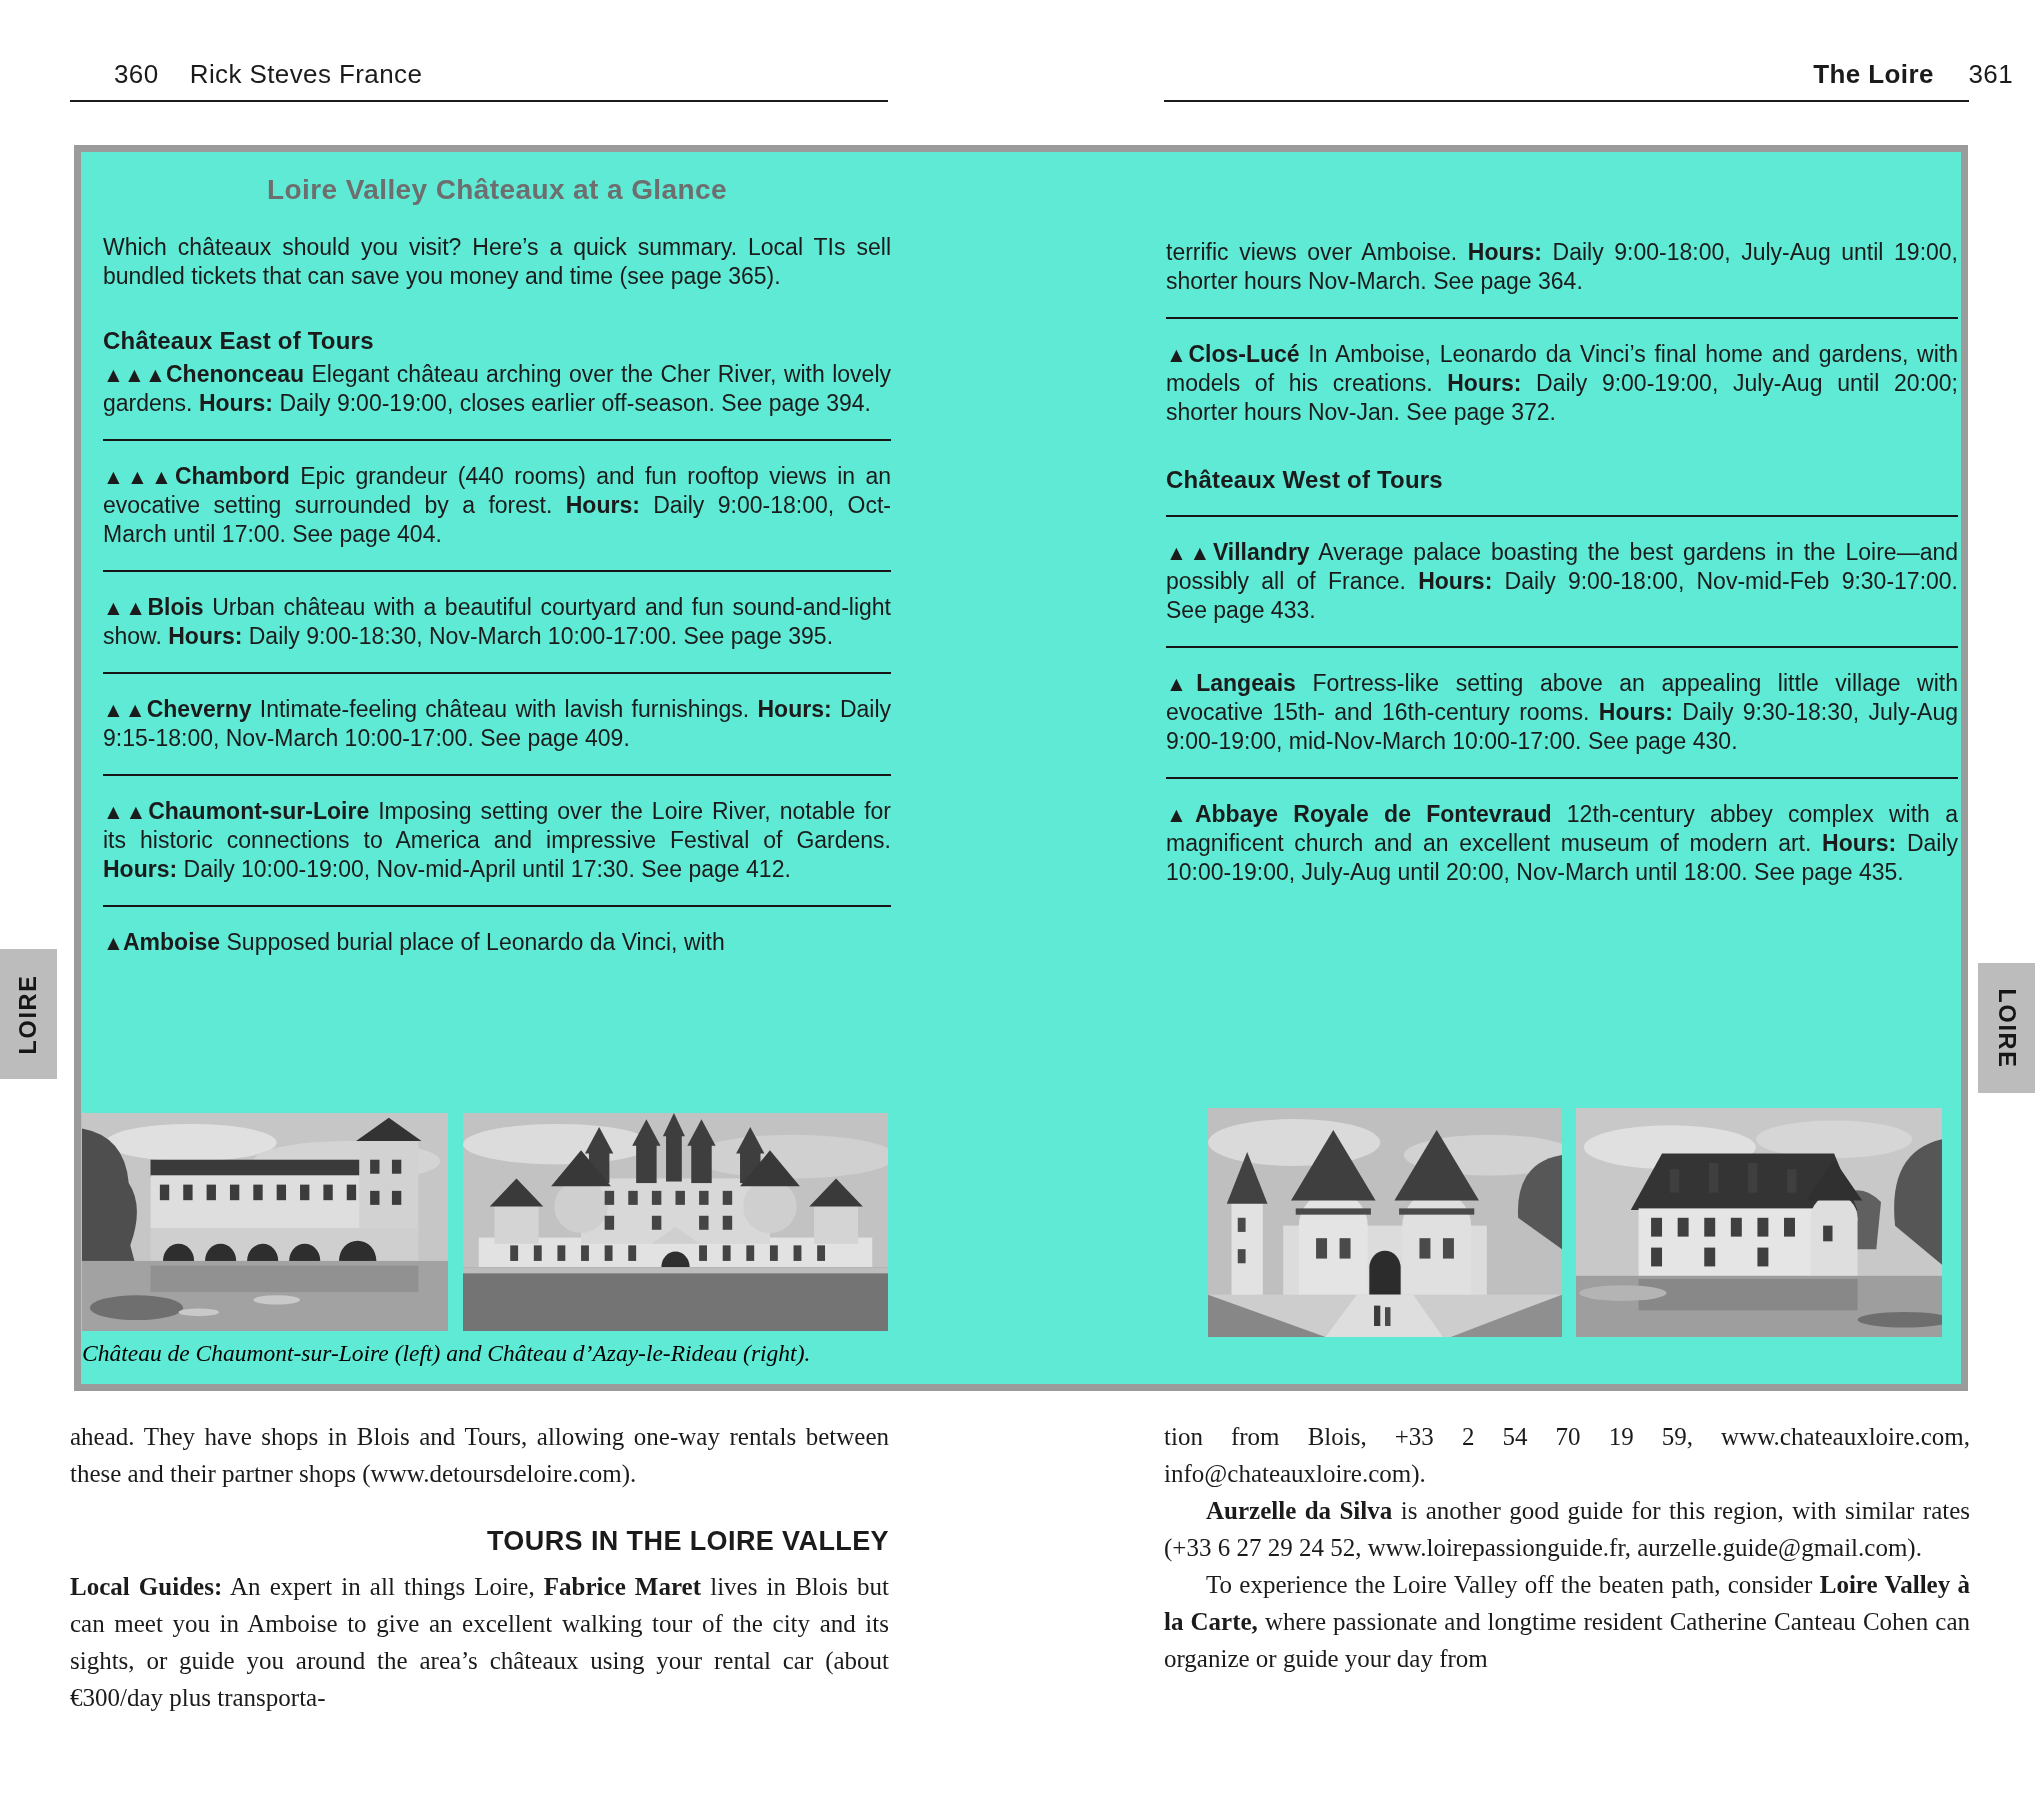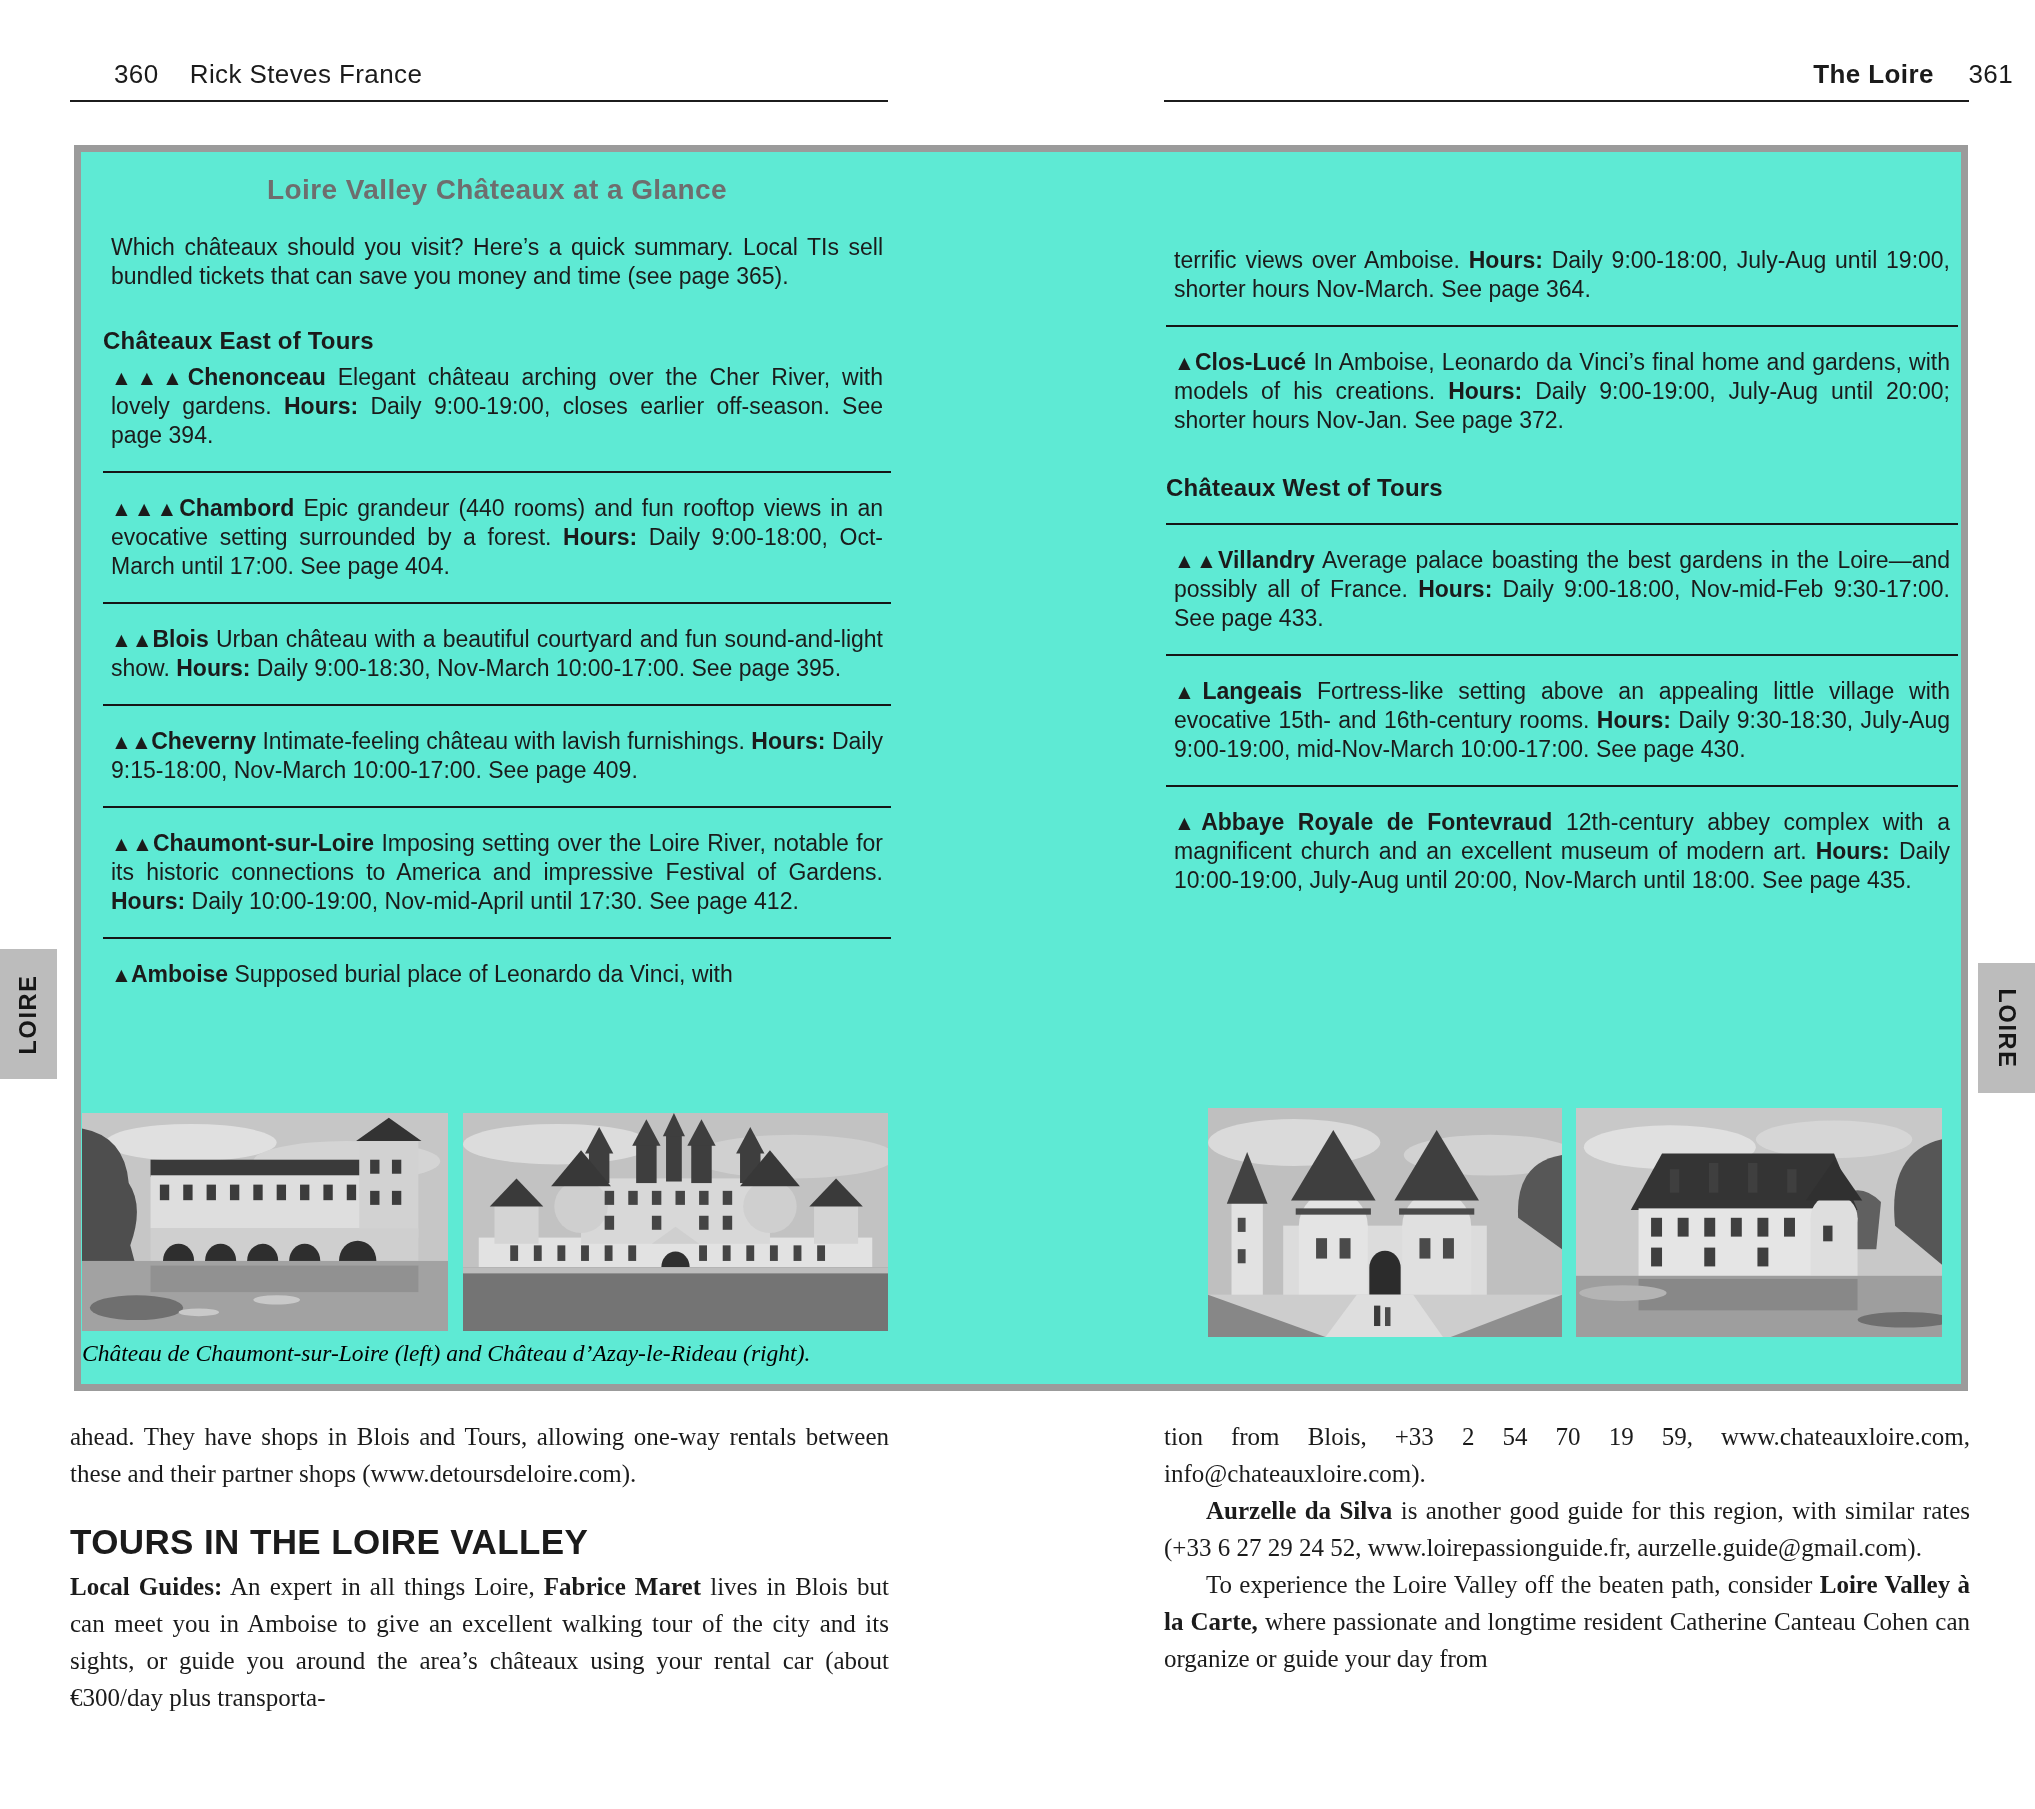--- a/index.html
+++ b/index.html
@@ -22,21 +22,21 @@
   #glance{
     position:absolute;left:74px;top:145px;width:1894px;height:1246px;
     border:7.8px solid #9b9b9b;box-sizing:border-box;background:#5eead4;
   }
   .colL{position:absolute;left:22px;top:22px;width:788px;}
   .colR{position:absolute;left:1085px;top:86px;width:792px;}
   .box-title{
     font-size:28px;font-weight:bold;color:#6e6e6e;text-align:center;
     margin:0 0 27px 0;letter-spacing:0.4px;
   }
-  .box-body, .entry{font-size:23px;line-height:29px;text-align:justify;margin:8px;}
+  .box-body, .entry{font-size:23px;line-height:29px;text-align:justify;margin:0;}
   .box-h{font-size:24px;font-weight:bold;margin:36px 0 4.7px 0;letter-spacing:0.2px;}
   .colR .box-h{margin-top:39px;}
   .entry b, .box-body b{font-weight:bold;}
   .stars{letter-spacing:-0.8px;font-size:21px;}
   .sep{border:none;border-top:2px solid #161616;margin:21px 0;}
 
   
   .photo{position:absolute;overflow:hidden;background:#d5d5d5;}
   #ph1{left:82px;top:1113px;width:366px;height:218px;}
   #ph2{left:463px;top:1113px;width:425px;height:218px;}
@@ -57,22 +57,22 @@
   #tabL span{transform:rotate(-90deg);}
   #tabR span{transform:rotate(90deg);}
 
   
   .bot{font-family:"Liberation Serif",serif;font-size:25px;line-height:37px;text-align:justify;}
   #botL{position:absolute;left:70px;top:1418px;width:819px;}
   #botR{position:absolute;left:1164px;top:1418px;width:806px;}
   .bot p{margin:0;}
   .bot p.ind{text-indent:42px;}
   .tours-h{
-    font-family:"Liberation Sans",sans-serif;font-size:35px;font-weight:bold;
-    letter-spacing:0.4px;margin:31px 0 7.8px 0;text-align:left;
+    font-family:"Liberation Sans",sans-serif;font-size:27px;font-weight:bold;
+    letter-spacing:0.4px;margin:31px 0 7.8px 0;text-align:right;
   }
 </style>
 </head>
 <body>
 
 <div class="page">
 
   <div class="hdr" id="hdrL">
     <span class="pgnum">360</span>
     <span>Rick Steves France</span>

